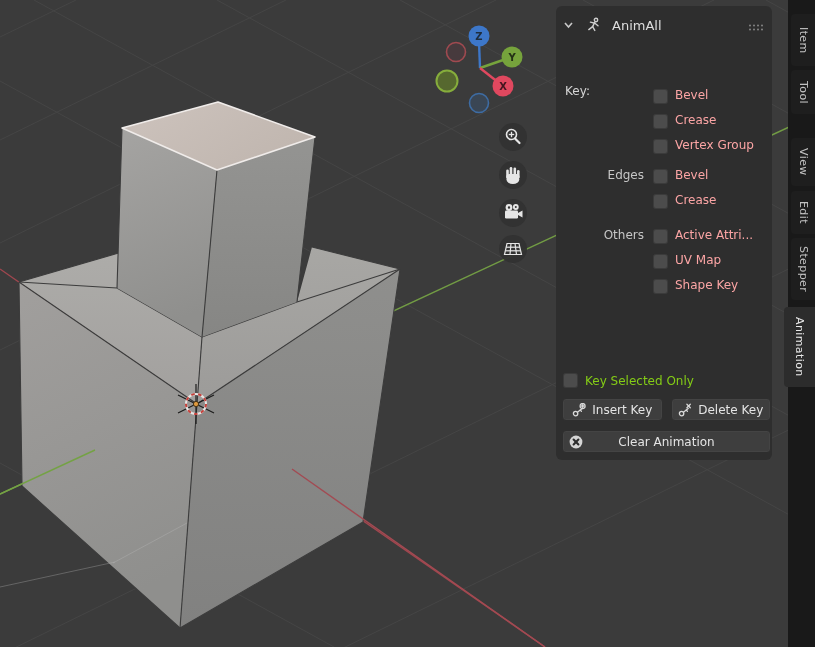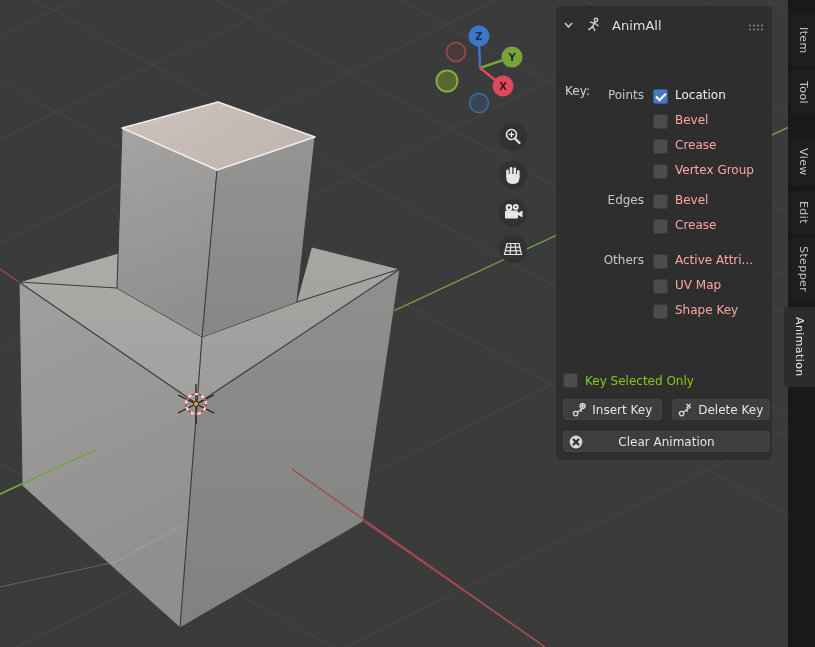--- a/index.html
+++ b/index.html
@@ -237,25 +237,20 @@
       <circle cx="2" cy="6.5" r="1"></circle>
           <circle cx="6" cy="6.5" r="1"></circle>
           <circle cx="10" cy="6.5" r="1"></circle>
           <circle cx="14" cy="6.5" r="1"></circle>
     </g>
   </svg>
 
   <div class="key-label">Key:</div>
 
   <div class="rows" id="rows">
-        <div class="prop-row checked">
-          <span class="sec">Points</span>
-          <span class="cb checked"></span>
-          <span class="val">Location</span>
-        </div>
         <div class="prop-row">
           <span class="cb"></span>
           <span class="val">Bevel</span>
         </div>
         <div class="prop-row">
           <span class="cb"></span>
           <span class="val">Crease</span>
         </div>
         <div class="prop-row">
           <span class="cb"></span>

